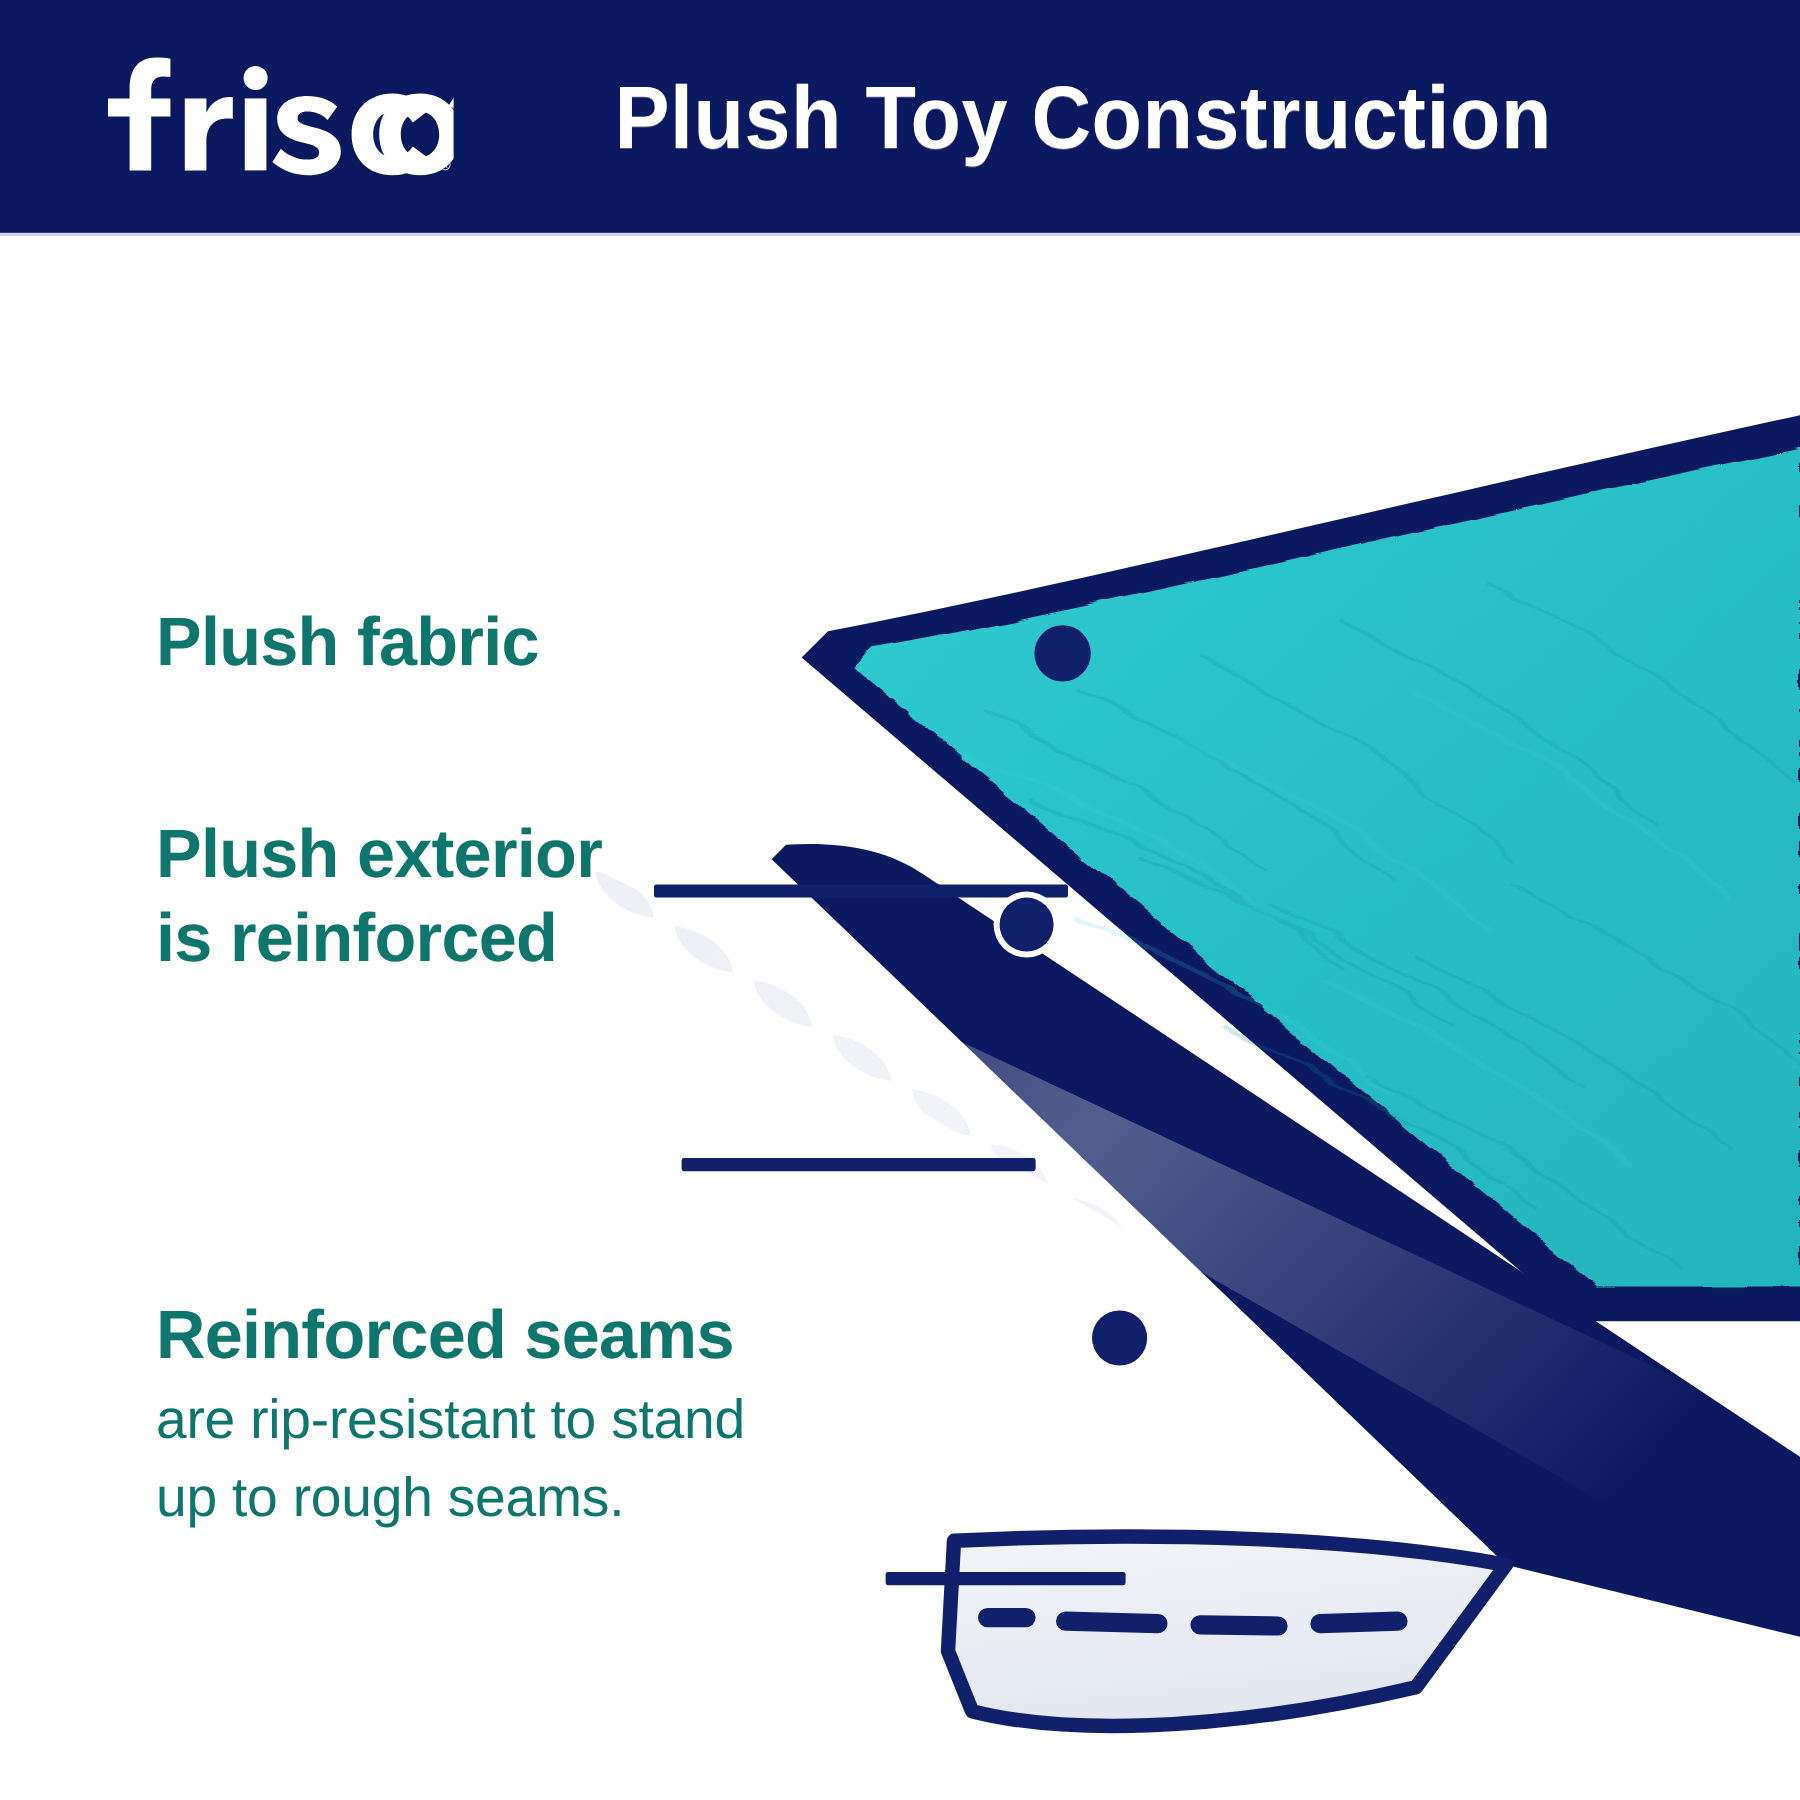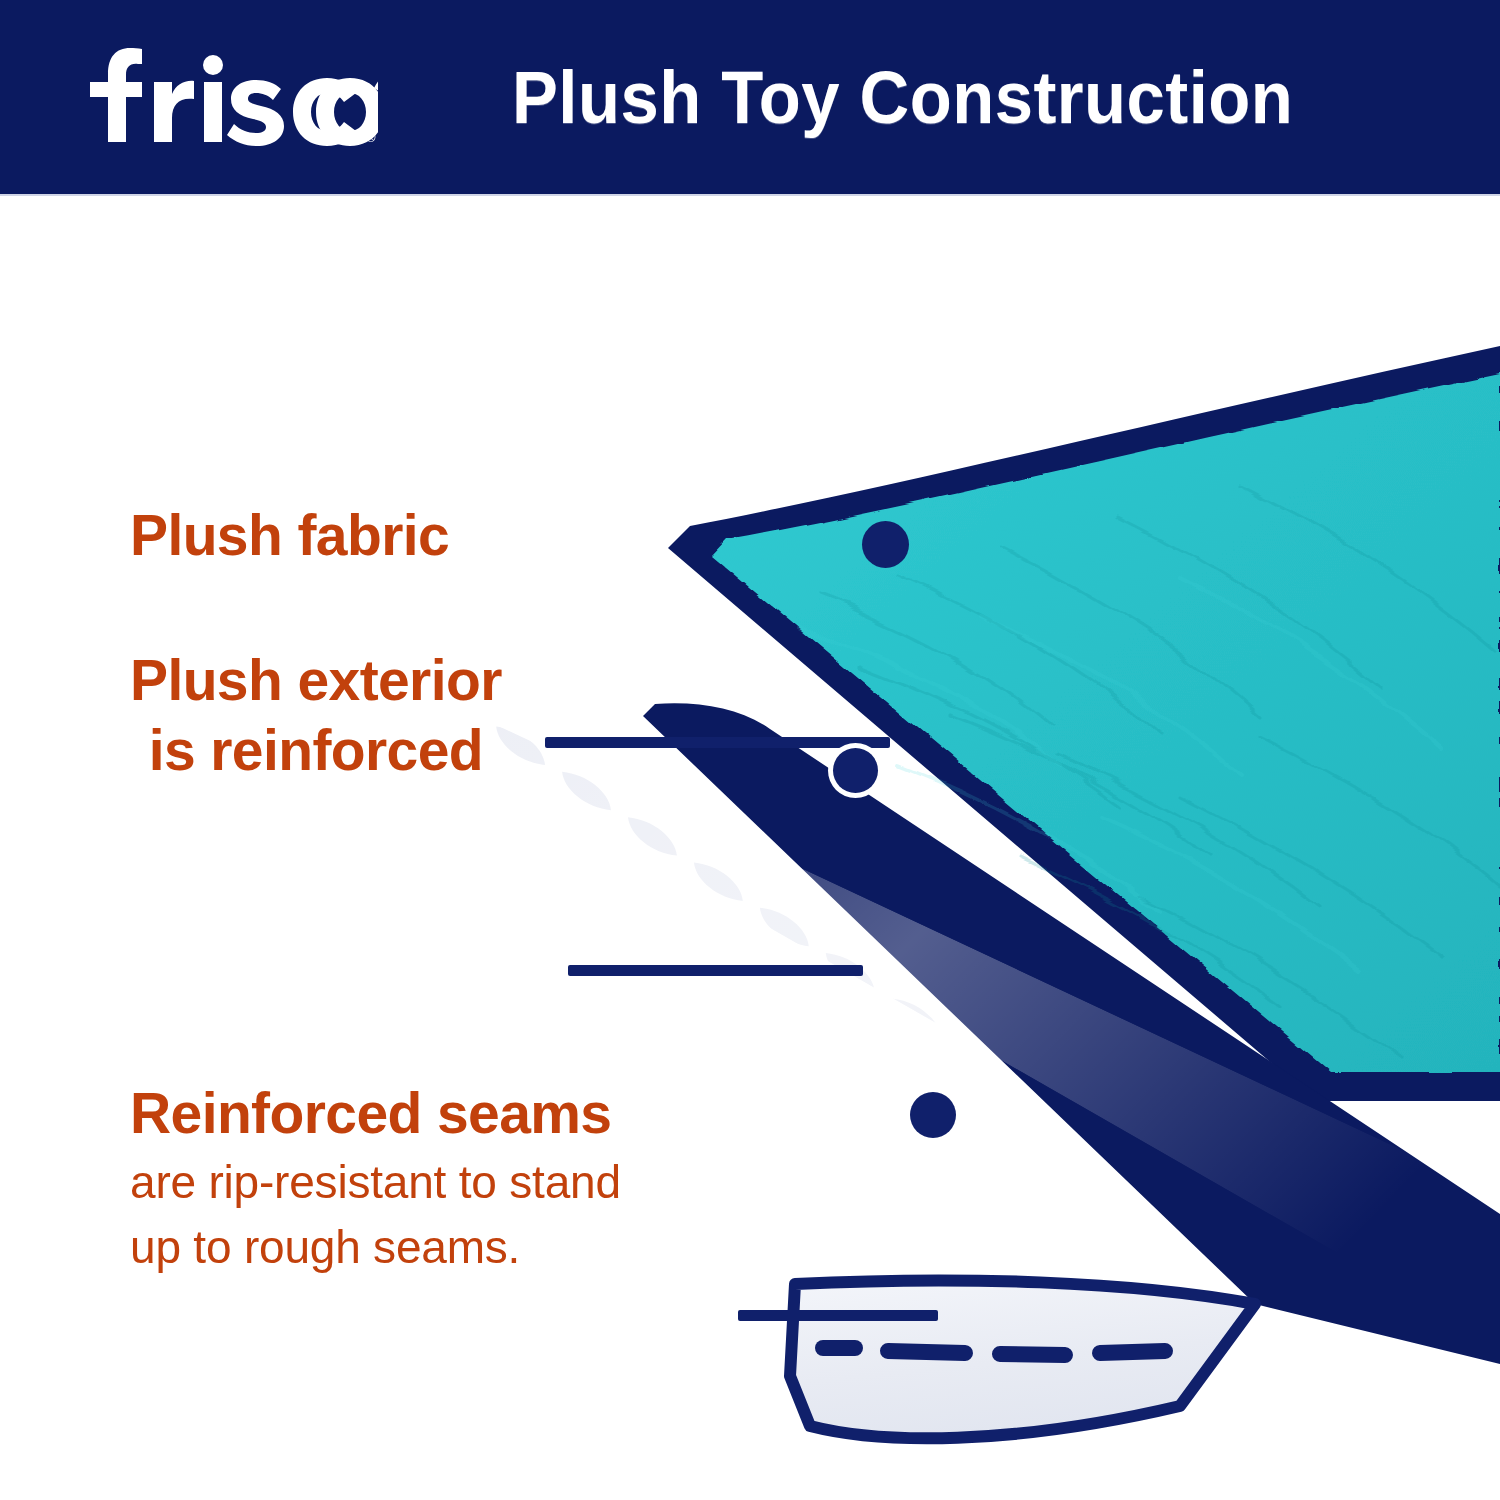--- a/index.html
+++ b/index.html
@@ -35,33 +35,33 @@
     text-shadow:0 1px 0 rgba(255,255,255,.25);
   }
 
   
   #illustration{
     position:absolute; left:0; top:196px;
     width:1500px; height:1304px;
   }
 
   
-  .callout{ position:absolute; color:#c2410c; }
+  .callout{ position:absolute; color:#0f766e; }
   .callout .head{
     font-size:57px; font-weight:700; line-height:70px;
     letter-spacing:-0.6px; white-space:pre-line;
   }
   .callout .body{
     font-size:46px; font-weight:400; line-height:65px;
     letter-spacing:-0.2px; white-space:pre-line;
     margin-top:2px;
   }
 
   #callout-plush-fabric{ left:130px; top:500px; }
-  #callout-plush-exterior{ left:130px; top:645px;text-align:center; }
+  #callout-plush-exterior{ left:130px; top:677px; }
   #callout-reinforced-seams{ left:130px; top:1078px; }
 
   
   .leader{ position:absolute; height:11px; background:#10206B; border-radius:2px; }
   #leader-1{ left:545px; top:737px; width:345px; }
   #leader-2{ left:568px; top:965px; width:295px; }
   #leader-3{ left:738px; top:1310px; width:200px; }
 
   .dot{ position:absolute; border-radius:50%; }
   .dot-solid{ background:#10206B; }

